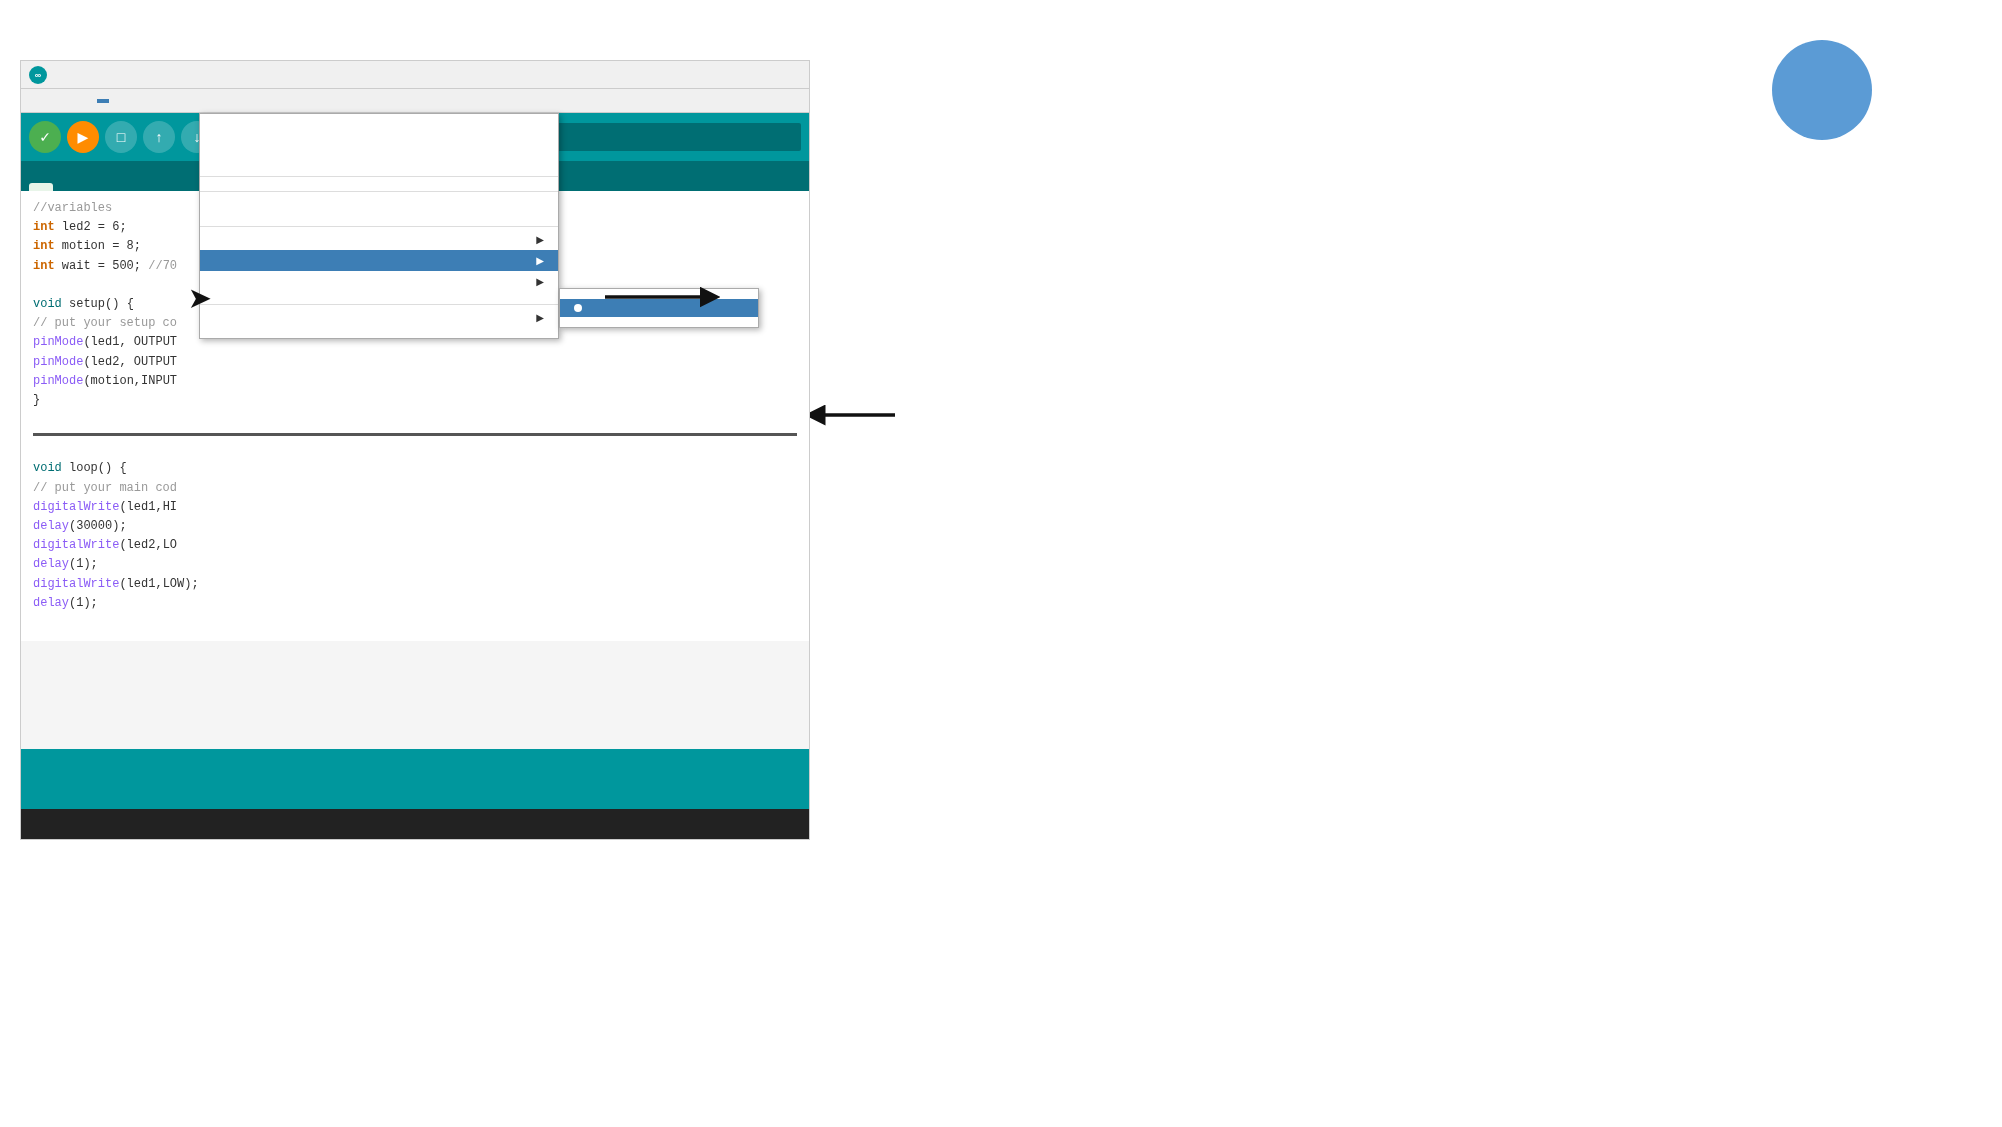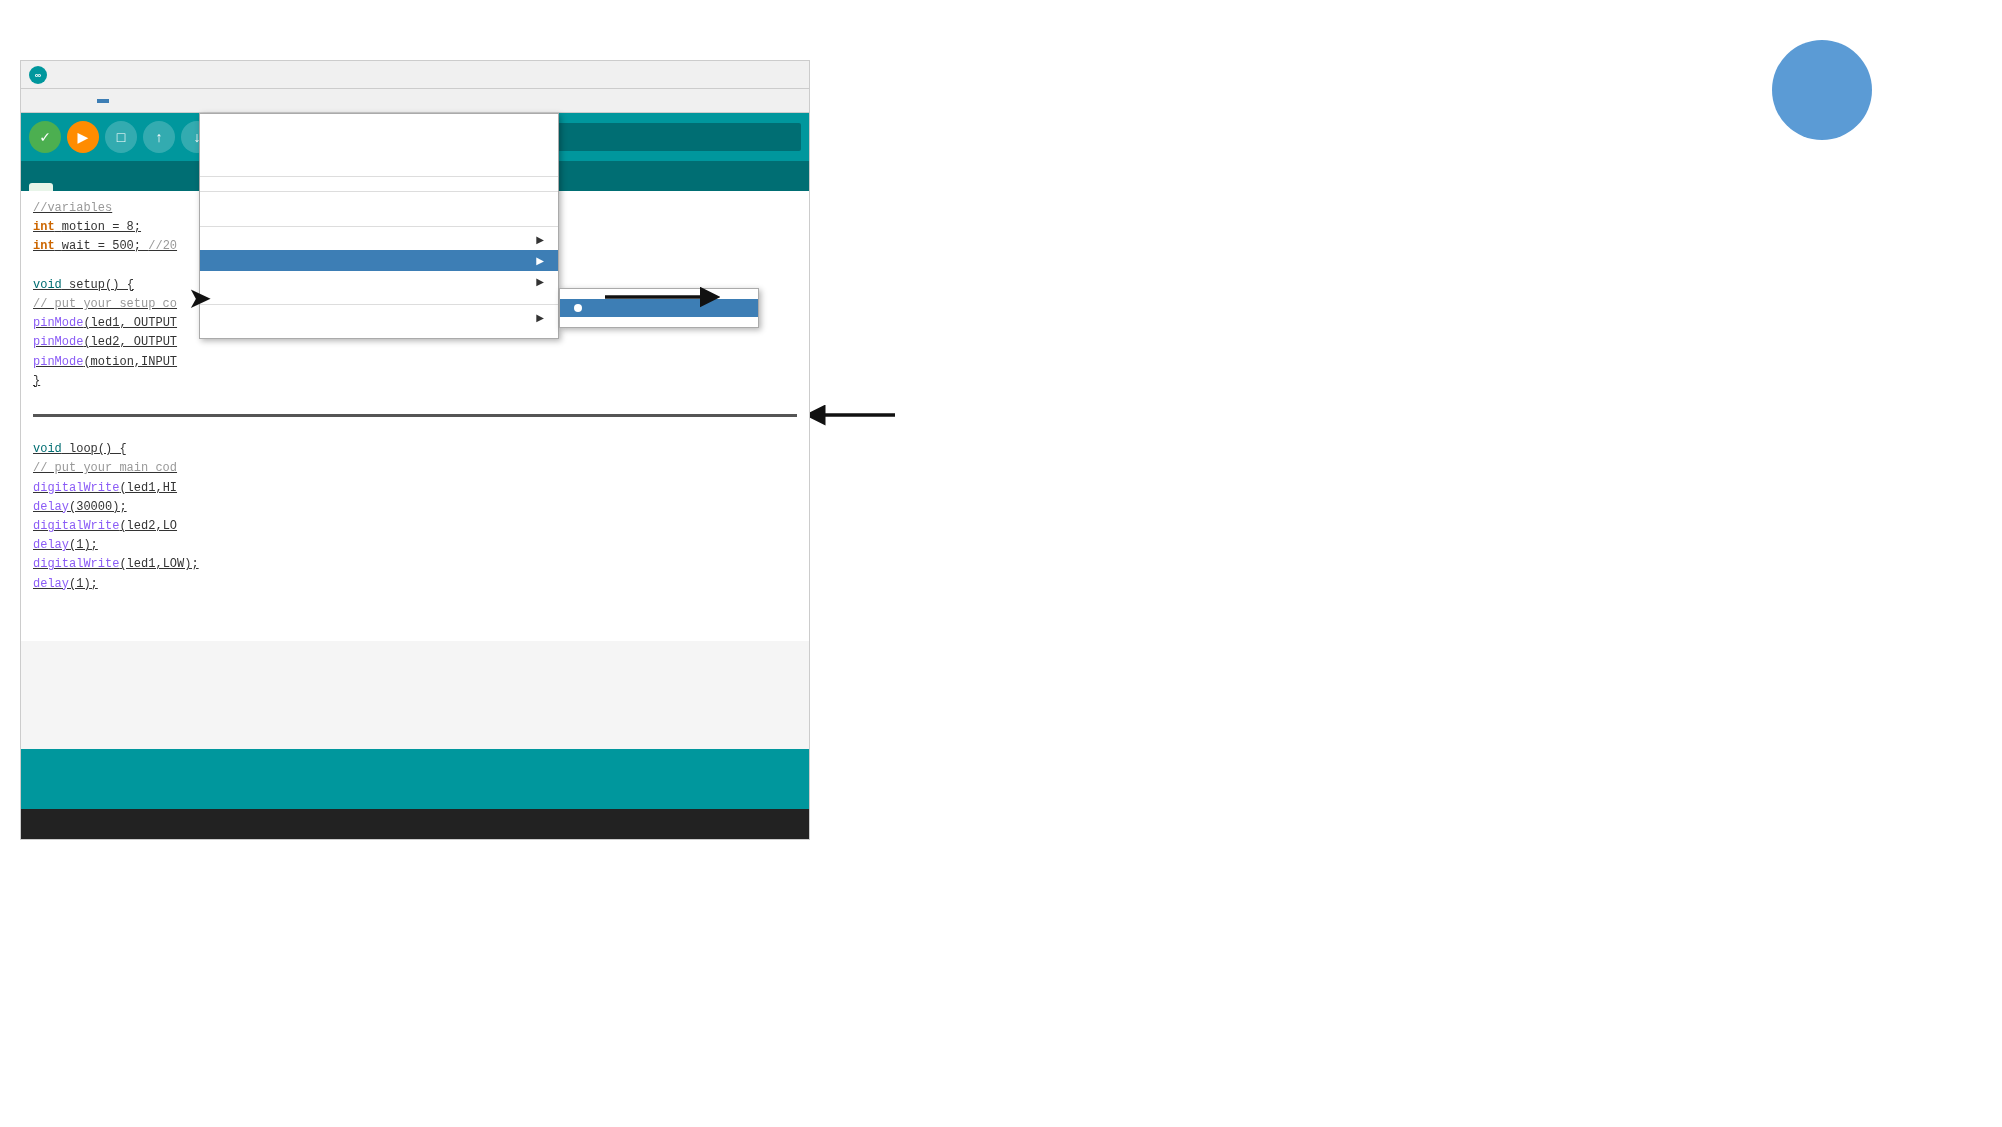--- a/index.html
+++ b/index.html
@@ -117,21 +117,20 @@
       background: #ffffff;
       flex: 1;
       padding: 8px 12px;
       font-family: 'Courier New', monospace;
       font-size: 12px;
       line-height: 1.6;
       color: #333;
       height: 450px;
       overflow: hidden;
       position: relative;
-      text-decoration: underline;
     }
 
     .code-comment { color: #999; }
     .code-keyword { color: #cc6600; font-weight: bold; }
     .code-orange { color: #8b5cf6; }
     .code-teal { color: #006e73; }
     .code-normal { color: #333; }
 
     .ide-statusbar {
       background: #00979d;
@@ -308,22 +307,23 @@
     <div class="toolbar-btn">↓</div>
     <div style="flex:1; background:#006e73; height:28px; margin-left:10px; border-radius:2px;"></div>
   </div>
 
   <div class="ide-tab-bar">
     <div class="ide-tab"></div>
   </div>
 
   <div class="ide-code-area">
     <span class="code-comment code-line">//variables</span>
+    <span class="code-line"><span class="code-keyword">int</span> <span class="code-normal">led2 = 6;</span></span>
     <span class="code-line"><span class="code-keyword">int</span> <span class="code-normal">motion = 8;</span></span>
-    <span class="code-line"><span class="code-keyword">int</span> <span class="code-normal">wait = 500; </span><span class="code-comment">//20</span></span>
+    <span class="code-line"><span class="code-keyword">int</span> <span class="code-normal">wait = 500; </span><span class="code-comment">//70</span></span>
     <br>
     <span class="code-line"><span class="code-teal">void</span> <span class="code-normal">setup() {</span></span>
     <span class="code-line"><span class="code-comment">  // put your setup co</span></span>
     <span class="code-line"><span class="code-orange">  pinMode</span><span class="code-normal">(led1, OUTPUT</span></span>
     <span class="code-line"><span class="code-orange">  pinMode</span><span class="code-normal">(led2, OUTPUT</span></span>
     <span class="code-line"><span class="code-orange">  pinMode</span><span class="code-normal">(motion,INPUT</span></span>
     <span class="code-line"><span class="code-normal">}</span></span>
     <br>
     <span class="code-line" style="background:#555; color:#555; display:block; height:3px; margin:4px 0;"></span>
     <br>

